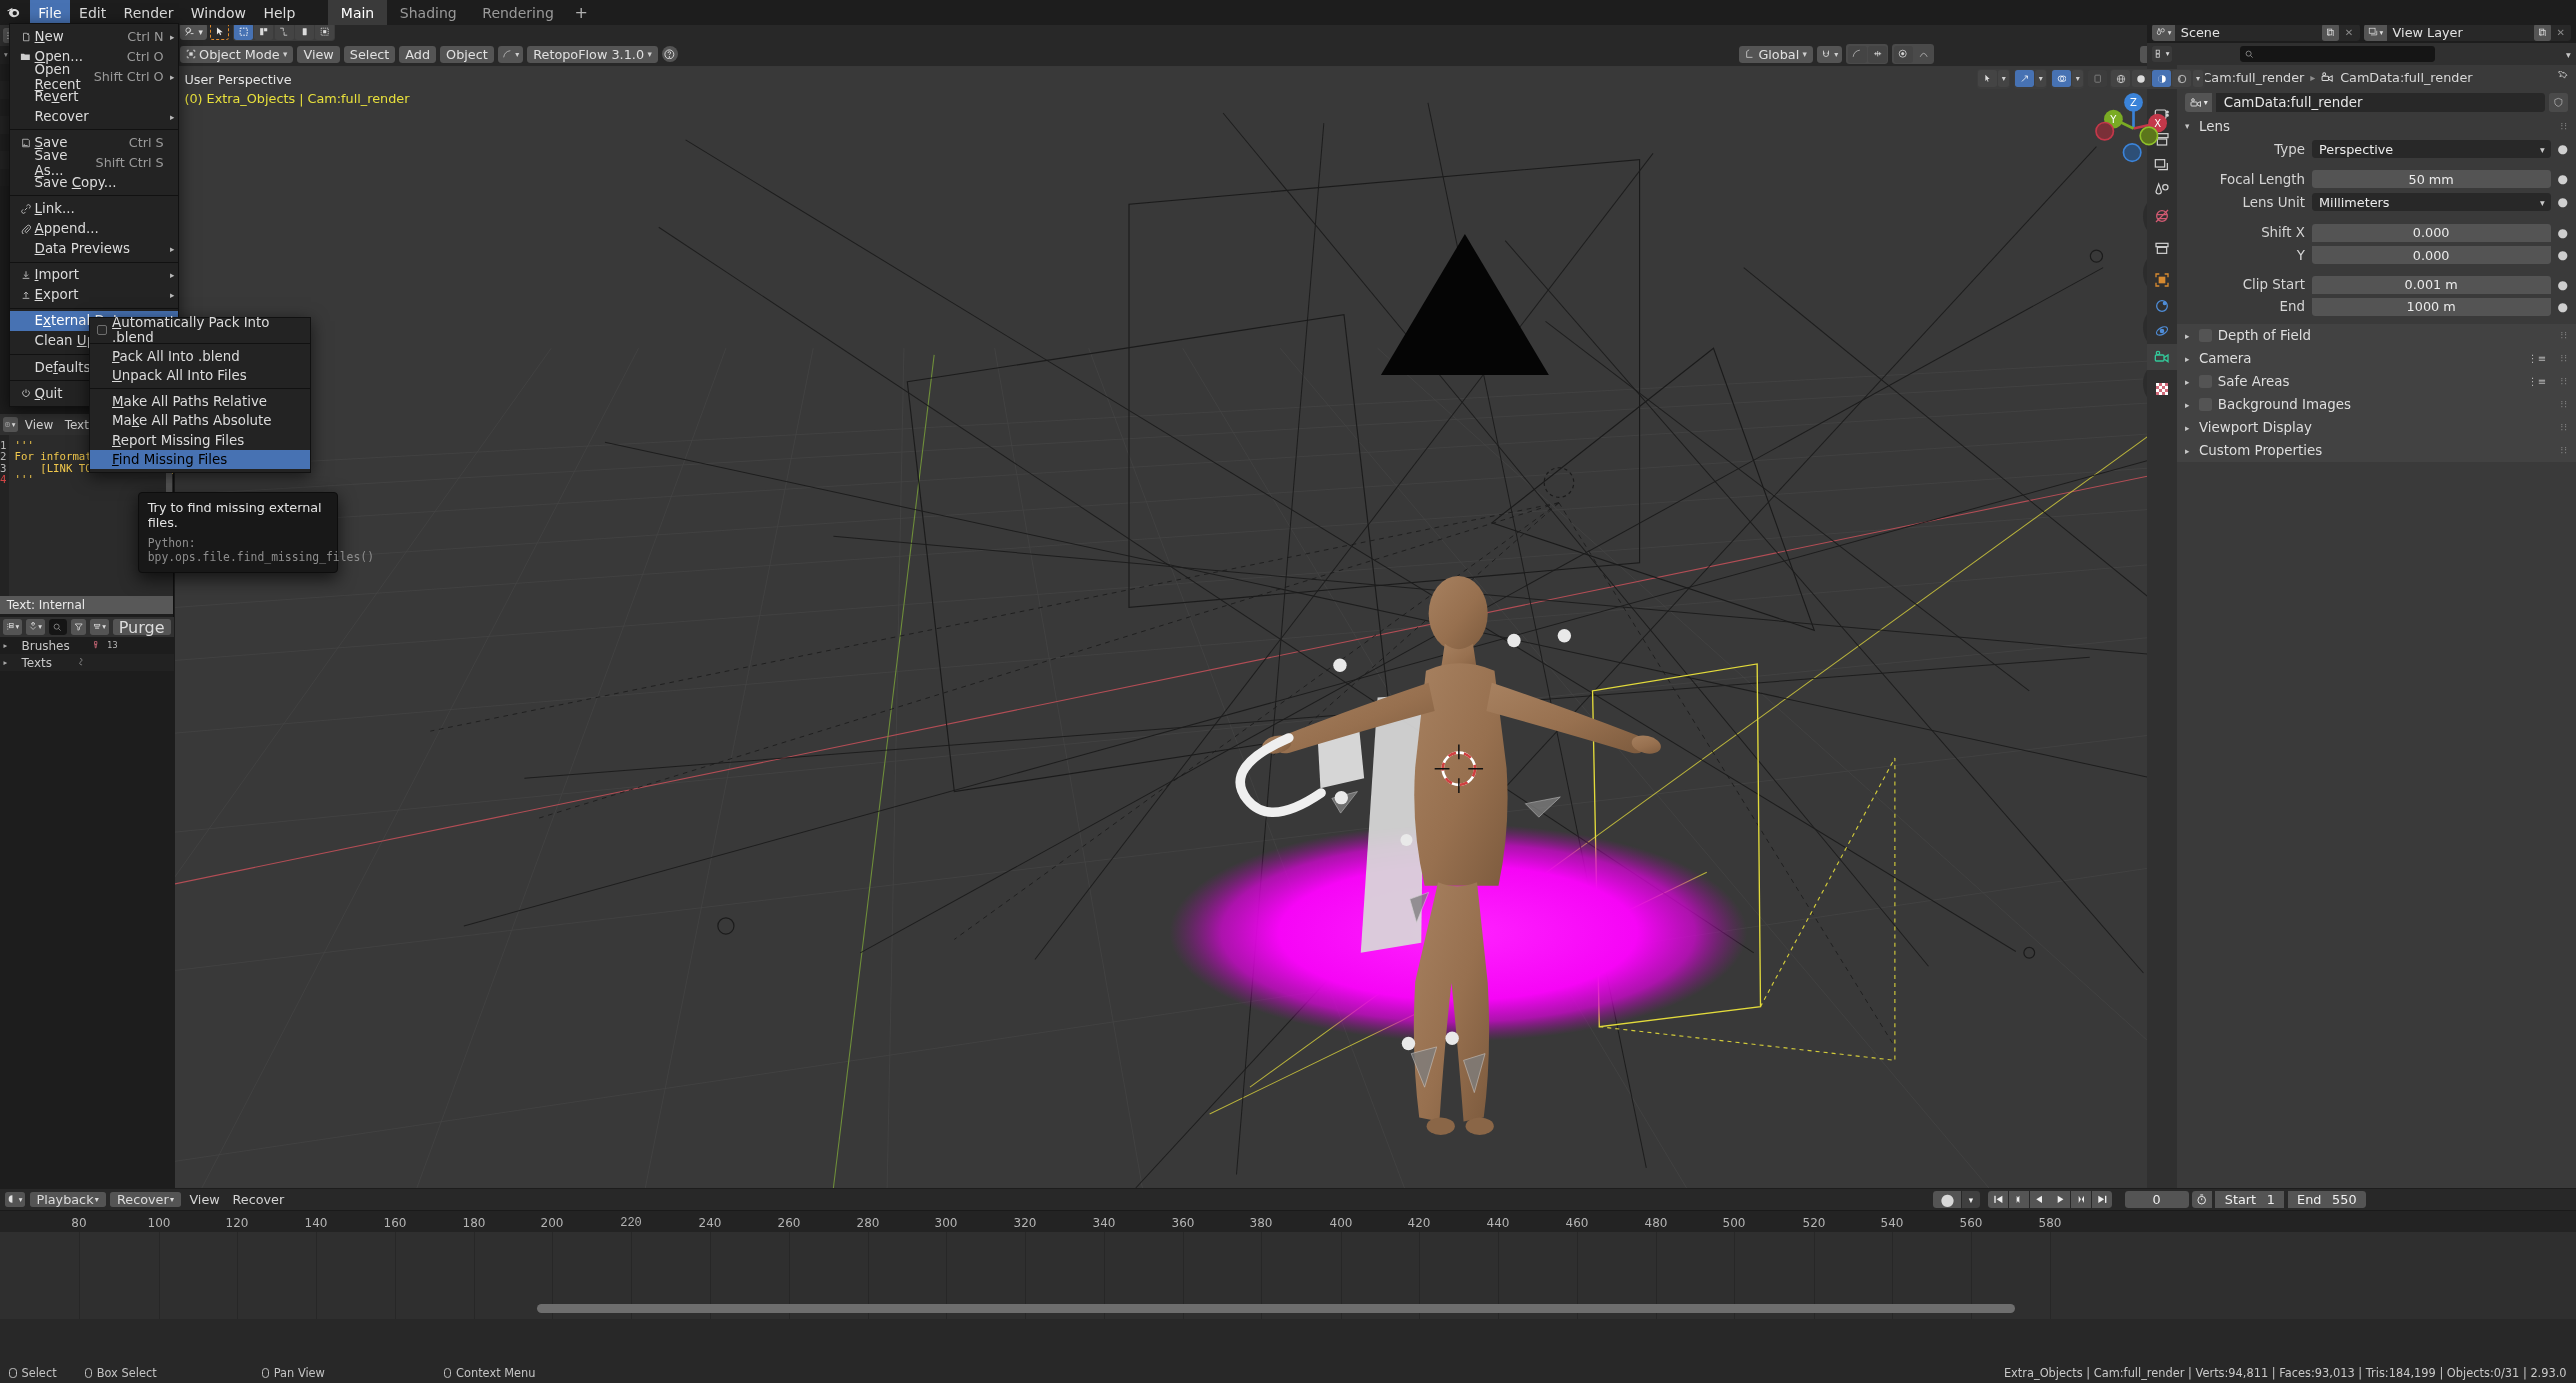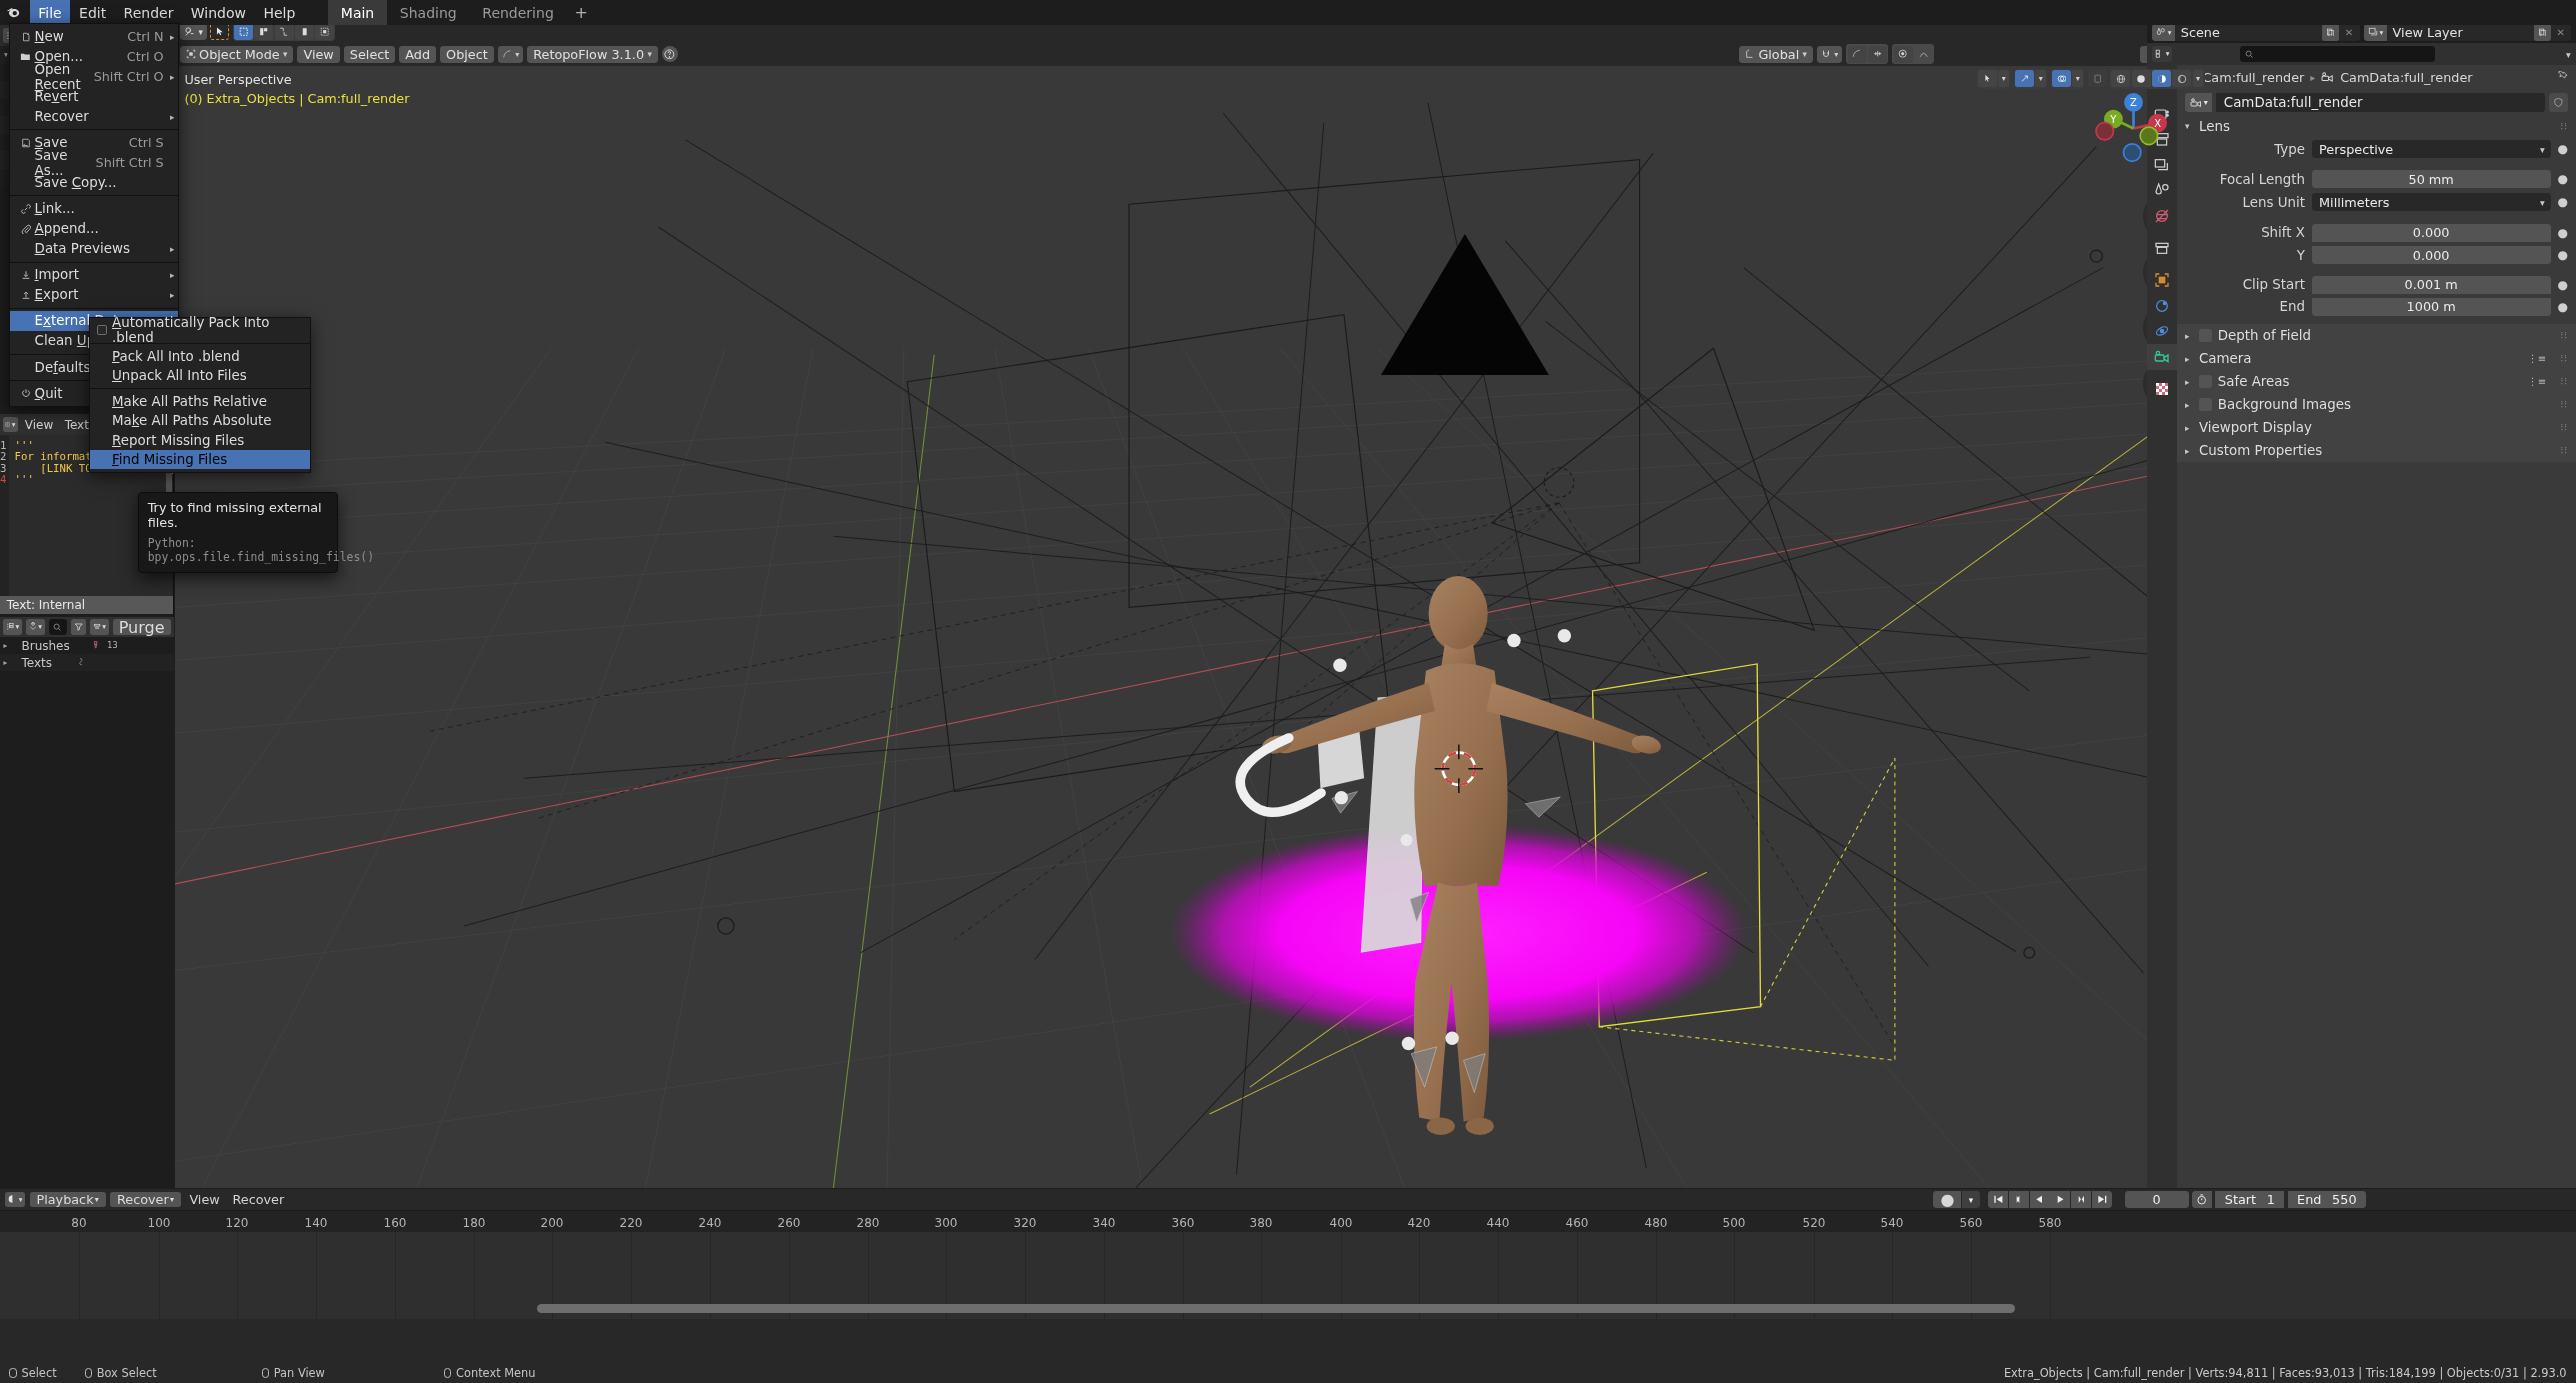--- a/index.html
+++ b/index.html
@@ -1333,21 +1333,21 @@
   </div>
 
   <div id="tl-ruler">
     <span class="tick" style="left:79px;">80</span>
     <span class="tick" style="left:159px;">100</span>
     <span class="tick" style="left:237px;">120</span>
     <span class="tick" style="left:316px;">140</span>
     <span class="tick" style="left:395px;">160</span>
     <span class="tick" style="left:474px;">180</span>
     <span class="tick" style="left:552px;">200</span>
-    <span class="tick" style="left:631px;">220</span>
+    <span class="tick" style="left:631px;font-family:Liberation Mono, monospace;">220</span>
     <span class="tick" style="left:710px;">240</span>
     <span class="tick" style="left:789px;">260</span>
     <span class="tick" style="left:868px;">280</span>
     <span class="tick" style="left:946px;">300</span>
     <span class="tick" style="left:1025px;">320</span>
     <span class="tick" style="left:1104px;">340</span>
     <span class="tick" style="left:1183px;">360</span>
     <span class="tick" style="left:1261px;">380</span>
     <span class="tick" style="left:1341px;">400</span>
     <span class="tick" style="left:1419px;">420</span>

